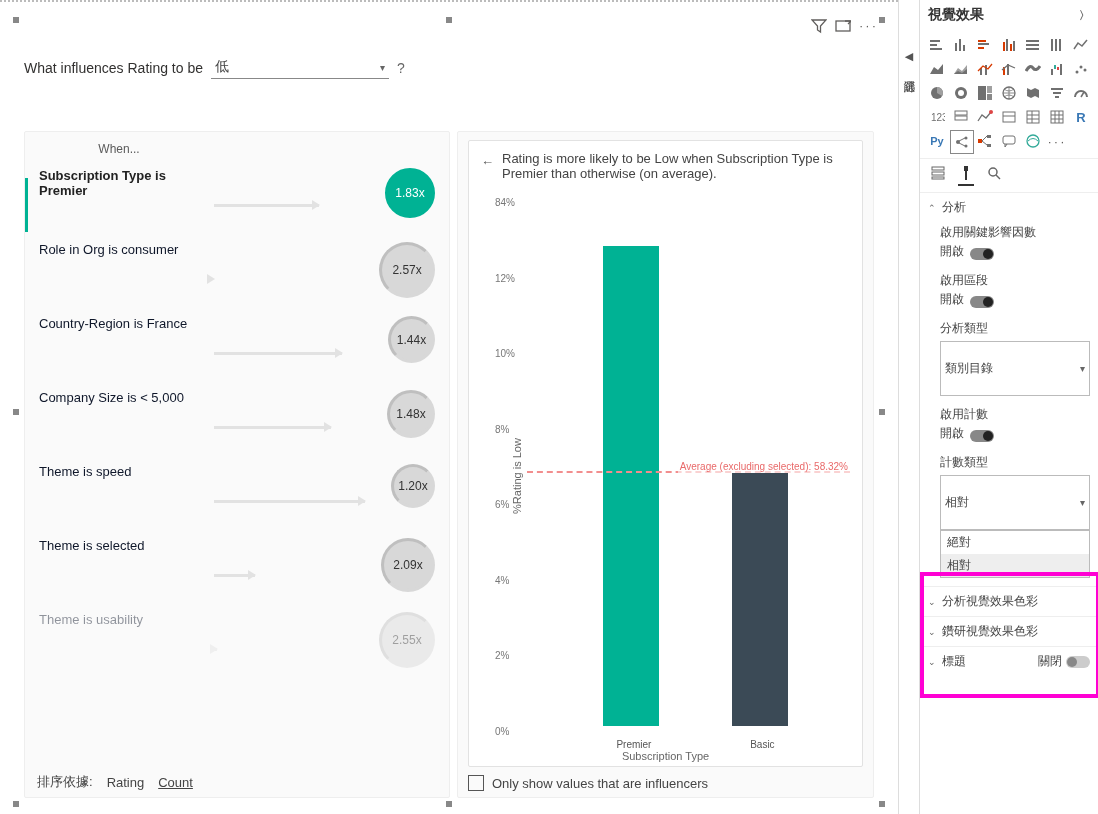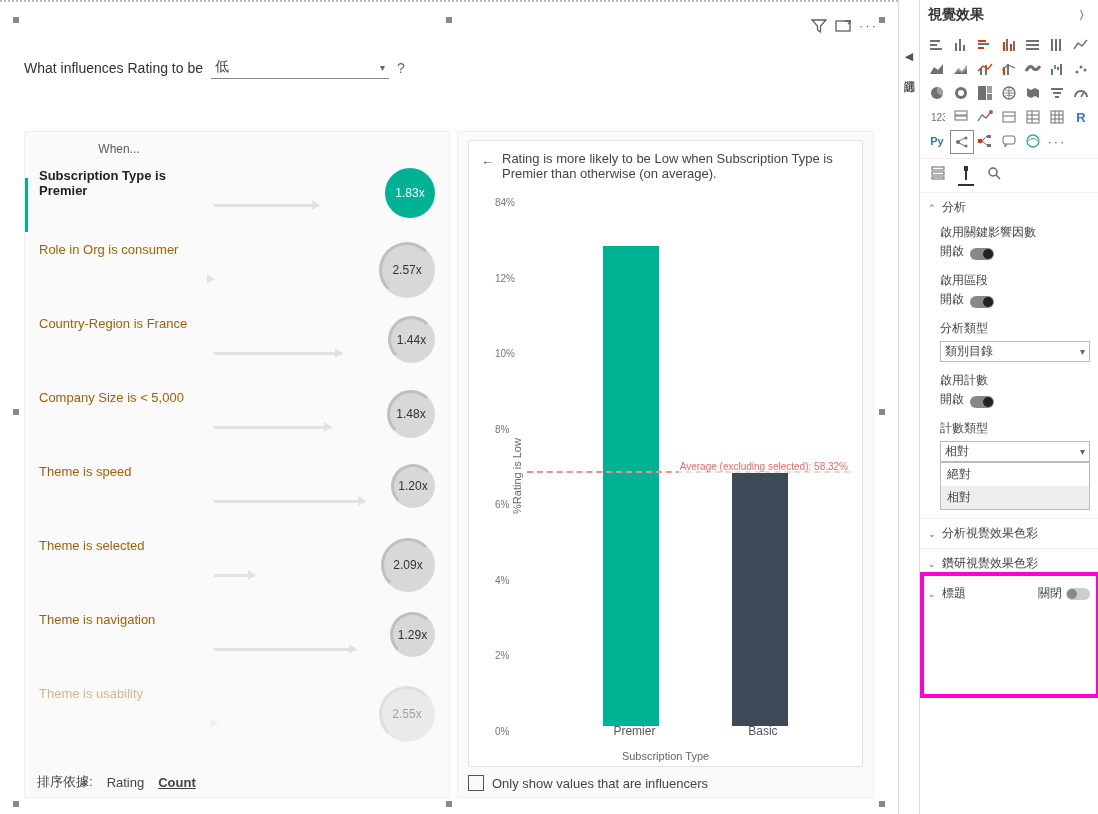--- a/index.html
+++ b/index.html
@@ -132,21 +132,21 @@
   }
   .lc-head > div:last-child { width: 160px; text-align: center; }
   .inf-row {
     display: flex;
     height: 74px;
     position: relative;
   }
   .inf-label {
     width: 175px;
     font-size: 13px;
-    color: #a16207;
+    color: #0f172a;
   }
   .inf-row.sel .inf-label { font-weight: 600; color: #222; }
   .inf-row.sel::before {
     content: "";
     position: absolute;
     left: -14px;
     top: 10px;
     bottom: 10px;
     width: 3px;
     background: #00b294;
@@ -193,21 +193,21 @@
     position: absolute;
     left: 12px;
     bottom: 6px;
     display: flex;
     align-items: center;
     font-size: 13px;
     color: #444;
     gap: 14px;
   }
   .sortbar .opt { cursor: pointer; }
-  .sortbar .opt.sel { font-weight: 700; text-decoration: underline; text-align: center; }
+  .sortbar .opt.sel { font-weight: 400; text-decoration: underline; text-align: center; }
 
   
   .rc-card {
     background: #fff;
     border: 1px solid #e2e2e2;
     border-radius: 2px;
     position: absolute;
     left: 10px; right: 10px; top: 8px; bottom: 30px;
     display: flex;
     flex-direction: column;
@@ -277,24 +277,24 @@
     transform: translateY(-100%);
     font-size: 10px;
     color: #e96a6a;
     background: rgba(255,255,255,0.6);
     padding: 1px 2px;
   }
   .x-cats {
     position: absolute;
     left: 86px;
     right: 26px;
-    bottom: 20px;
+    bottom: 8px;
     display: flex;
     justify-content: space-around;
-    font-size: 12px;
+    font-size: 10px;
     color: #555;
   }
   .x-title {
     position: absolute;
     left: 0; right: 0; bottom: -4px;
     text-align: center;
     font-size: 11px;
     color: #666;
   }
   .only-row {
@@ -412,21 +412,21 @@
     border-radius: 50%;
     background: #222;
   }
   .toggle.off { background: #ccc; }
   .toggle.off::after { left: 1px; right: auto; background: #888; }
   .acc-body { padding: 2px 8px 8px 20px; font-size: 12px; color: #444; }
   .tog-row { display: flex; align-items: flex-end; gap: 6px; padding: 2px 0; }
   .sel-box {
     width: 100%;
     border: 1px solid #bbb;
-    padding: 1px 4px;
+    padding: 18px 4px;
     font-size: 12px;
     display: flex;
     justify-content: space-between;
     align-items: center;
     margin-top: 4px;
     background: #fff;
     cursor: pointer;
     box-sizing: border-box;
   }
   .highlight-box {
@@ -525,26 +525,20 @@
                   <div class="connector"></div>
                   <div style="width: 20px;"></div>
                   <div class="bubble" style="--sz: 44px;">1.20x</div>
                 </div>
                 <div class="inf-row">
                   <div class="inf-label">Theme is selected</div>
                   <div class="connector"></div>
                   <div style="width: 120px;"></div>
                   <div class="bubble" style="--sz: 54px;">2.09x</div>
                 </div>
-                <div class="inf-row">
-                  <div class="inf-label">Theme is navigation</div>
-                  <div class="connector"></div>
-                  <div style="width: 28px;"></div>
-                  <div class="bubble" style="--sz: 45px;">1.29x</div>
-                </div>
                 <div class="inf-row faded">
                   <div class="inf-label">Theme is usability</div>
                   <div class="connector"></div>
                   <div style="width: 156px;"></div>
                   <div class="bubble" style="--sz: 56px;">2.55x</div>
                 </div>
               </div>
             <div class="sortbar">
               <span>排序依據:</span>
               <span class="opt">Rating</span>

